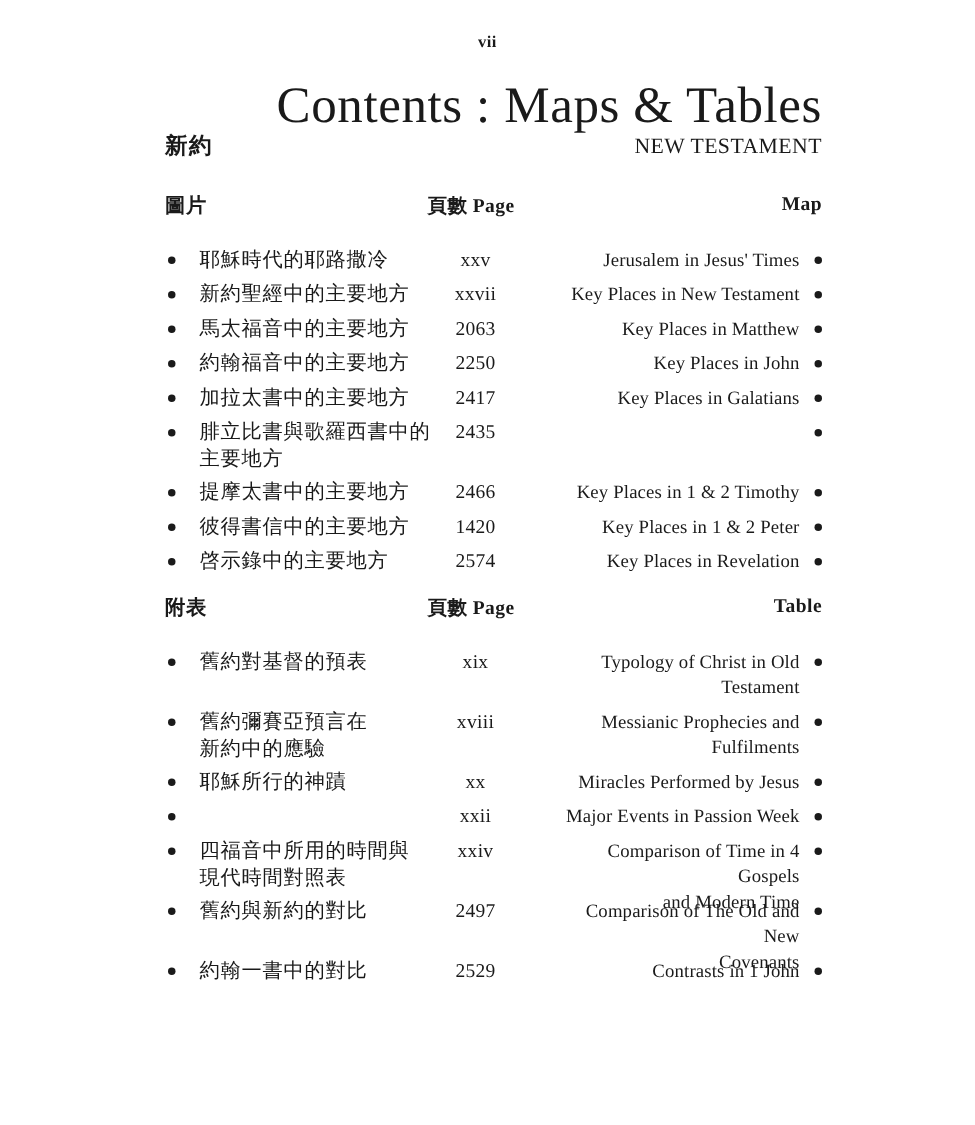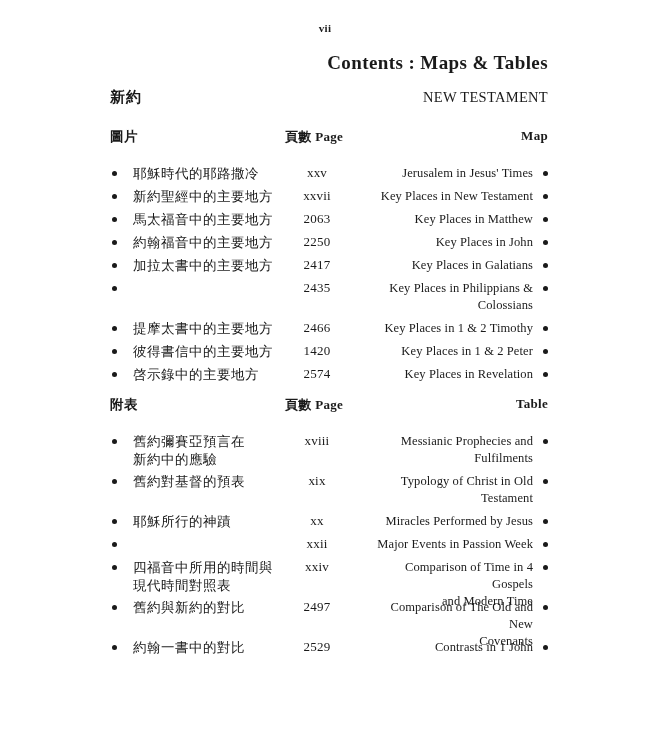--- a/index.html
+++ b/index.html
@@ -35,22 +35,22 @@
     letter-spacing: 0.3px;
   }
 
   
   .doc-title {
     position: absolute;
     top: 52px;
     left: 110px;
     width: 438px;
     text-align: right;
-    font-size: 19px;
-    font-weight: bold;
+    font-size: 34px;
+    font-weight: normal;
     letter-spacing: 0.4px;
     white-space: nowrap;
   }
 
   
   .testament-row {
     position: absolute;
     top: 88px;
     left: 110px;
     width: 438px;
@@ -231,25 +231,25 @@
             <span>加拉太書中的主要地方</span>
           </div>
           <div class="pg">2417</div>
           <div class="en">
             <span>Key Places in Galatians</span>
           </div>
           <span class="bullet-r"></span>
         </div>
         <div class="row" style="height: 38px;">
           <span class="bullet-l"></span>
+          <div class="cn">
+            <span>腓立比書與歌羅西書中的</span>
+            <span>主要地方</span>
+          </div>
           <div class="pg">2435</div>
-          <div class="en">
-            <span>Key Places in Philippians &amp;</span>
-            <span>Colossians</span>
-          </div>
           <span class="bullet-r"></span>
         </div>
         <div class="row" style="height: 21px;">
           <span class="bullet-l"></span>
           <div class="cn">
             <span>提摩太書中的主要地方</span>
           </div>
           <div class="pg">2466</div>
           <div class="en">
             <span>Key Places in 1 &amp; 2 Timothy</span>
@@ -284,42 +284,42 @@
   <div class="section section-tables">
     <div class="col-head">
       <div class="h-left">附表</div>
       <div class="h-mid">頁數 Page</div>
       <div class="h-right">Table</div>
     </div>
     <div class="rows">
         <div class="row" style="height: 38px;">
           <span class="bullet-l"></span>
           <div class="cn">
+            <span>舊約對基督的預表</span>
+          </div>
+          <div class="pg">xix</div>
+          <div class="en">
+            <span>Typology of Christ in Old</span>
+            <span>Testament</span>
+          </div>
+          <span class="bullet-r"></span>
+        </div>
+        <div class="row" style="height: 38px;">
+          <span class="bullet-l"></span>
+          <div class="cn">
             <span>舊約彌賽亞預言在</span>
             <span>新約中的應驗</span>
           </div>
           <div class="pg">xviii</div>
           <div class="en">
             <span>Messianic Prophecies and</span>
             <span>Fulfilments</span>
           </div>
           <span class="bullet-r"></span>
         </div>
-        <div class="row" style="height: 38px;">
-          <span class="bullet-l"></span>
-          <div class="cn">
-            <span>舊約對基督的預表</span>
-          </div>
-          <div class="pg">xix</div>
-          <div class="en">
-            <span>Typology of Christ in Old</span>
-            <span>Testament</span>
-          </div>
-          <span class="bullet-r"></span>
-        </div>
         <div class="row" style="height: 21px;">
           <span class="bullet-l"></span>
           <div class="cn">
             <span>耶穌所行的神蹟</span>
           </div>
           <div class="pg">xx</div>
           <div class="en">
             <span>Miracles Performed by Jesus</span>
           </div>
           <span class="bullet-r"></span>

